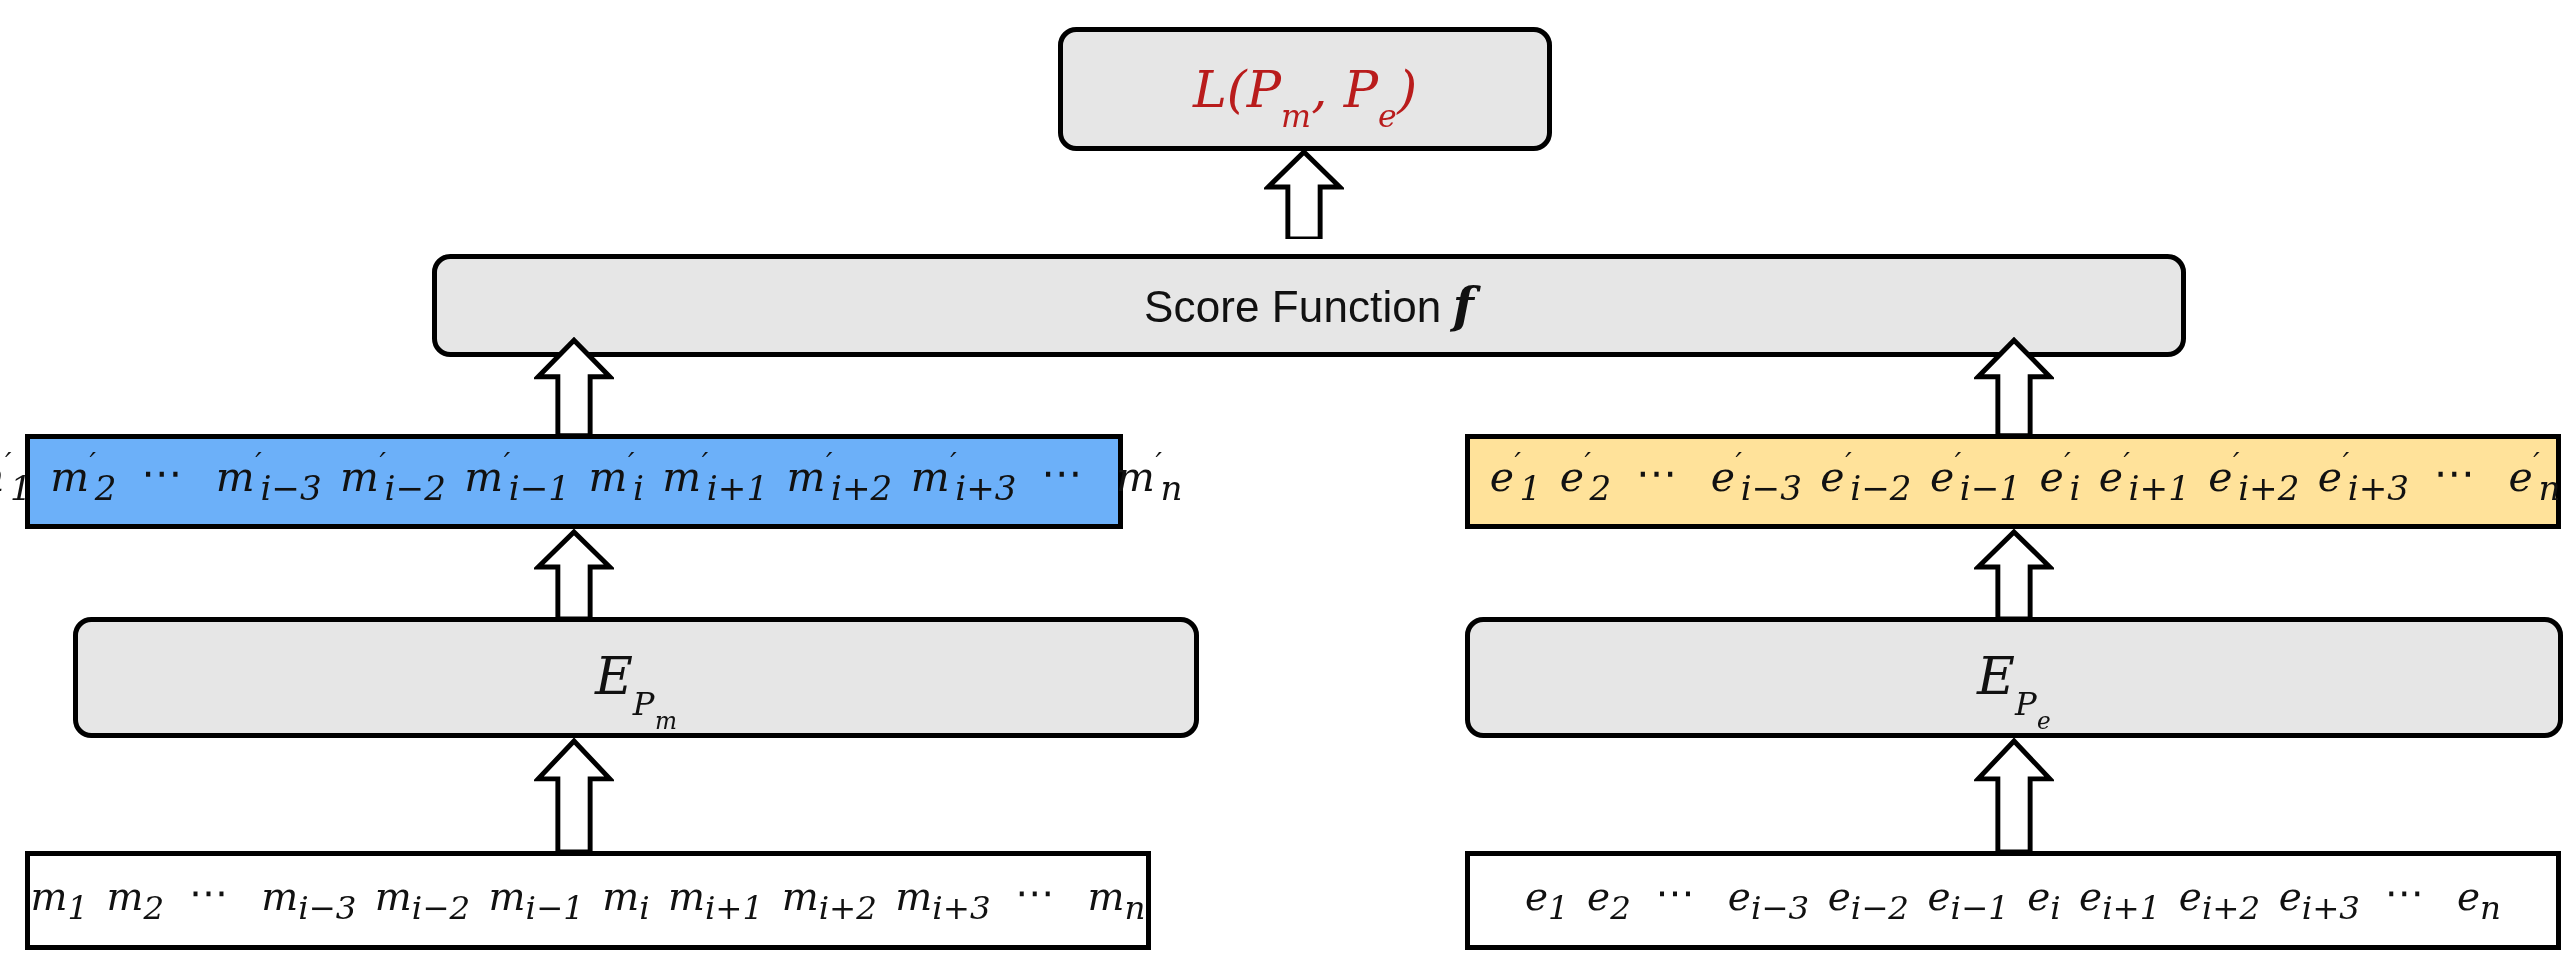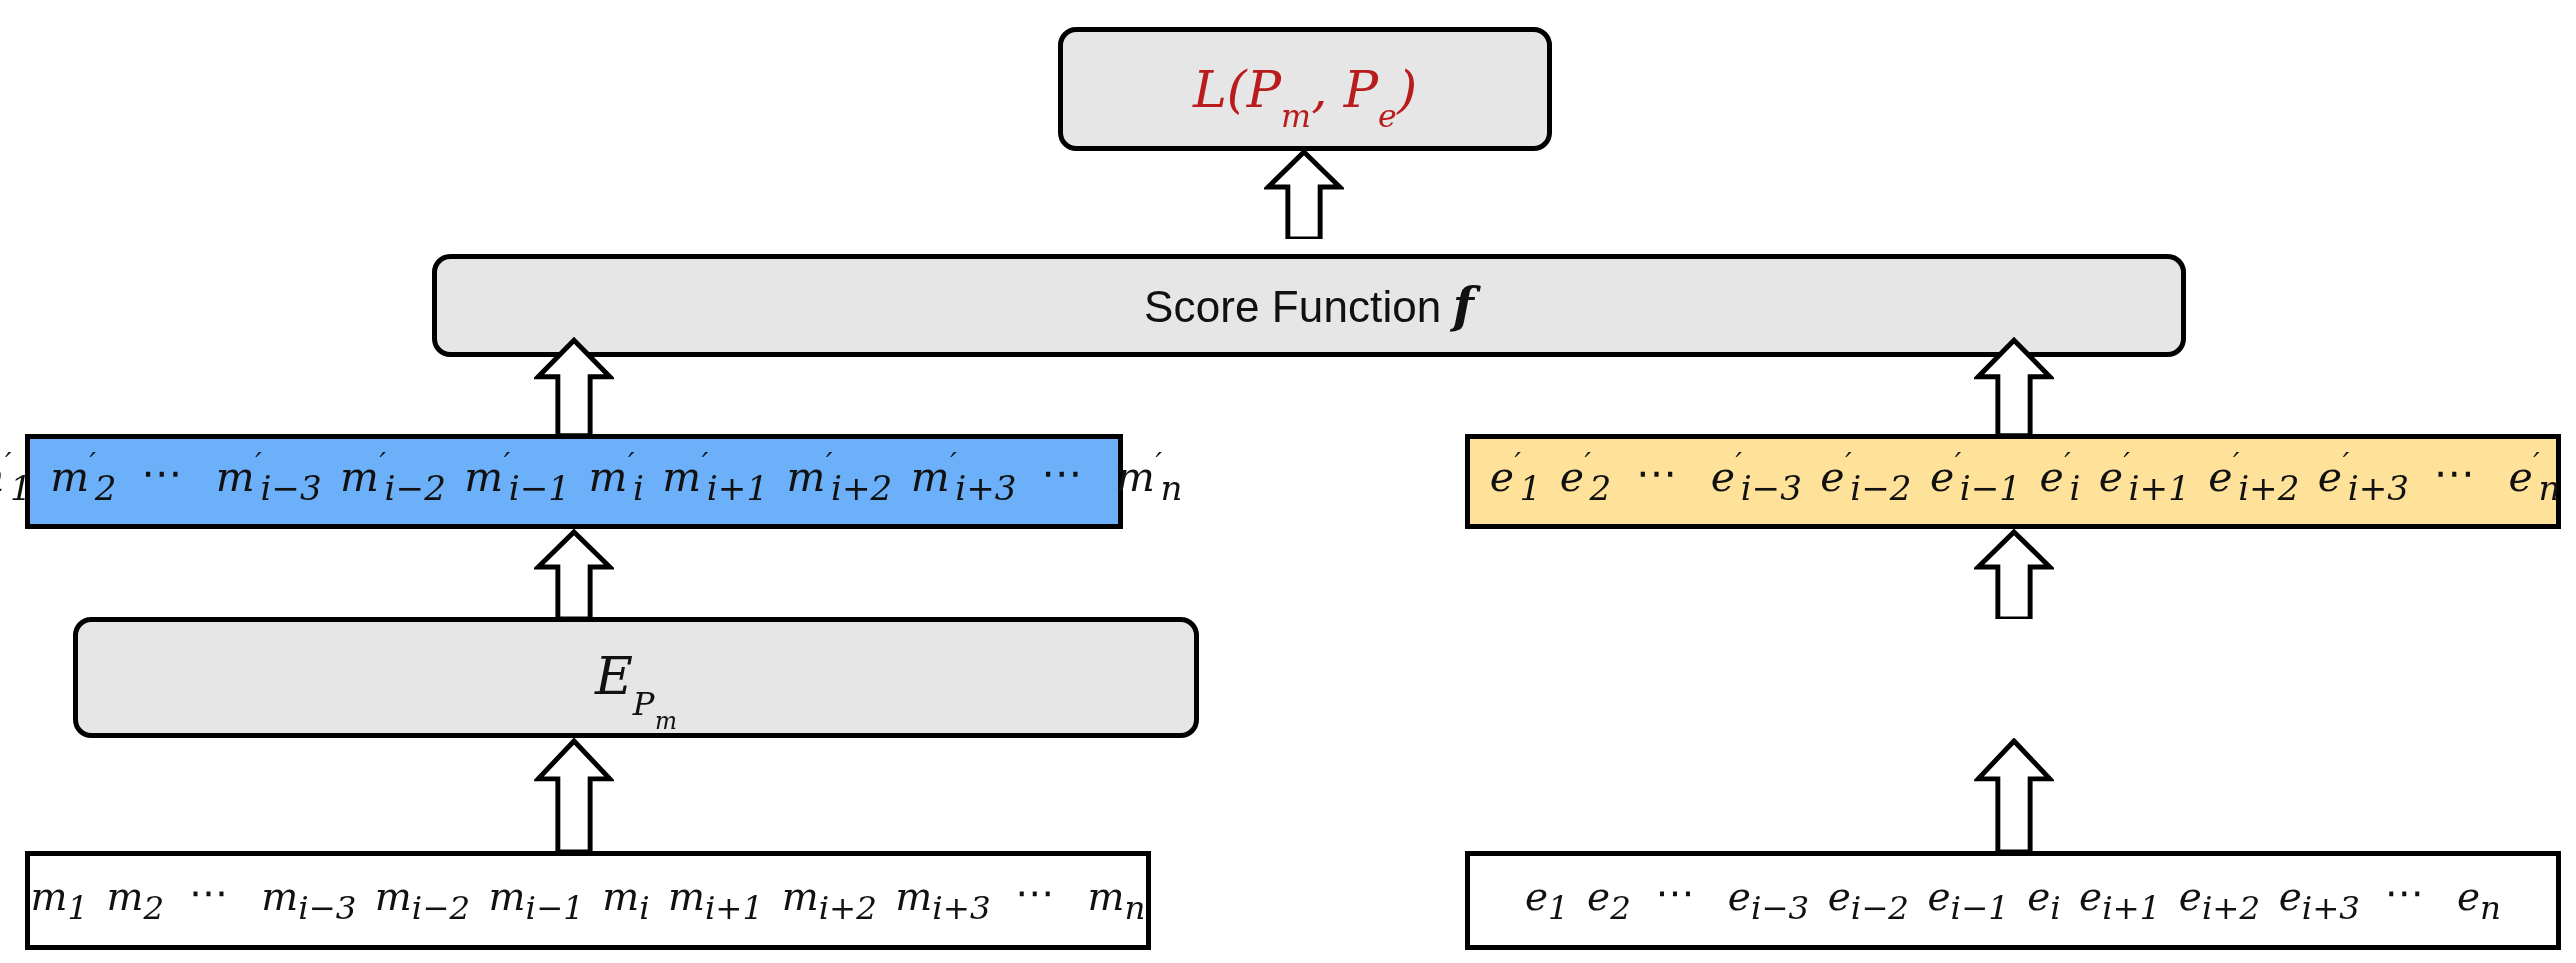--- a/index.html
+++ b/index.html
@@ -205,20 +205,23 @@
   <div class="arrow" style="left:1974px; top:529px; width:80px; height:90px;">
     <svg width="80" height="90" viewBox="0 0 114 128">
       <polygon points="57,4 108,54 80,54 80,128 34,128 34,54 6,54" fill="#ffffff" stroke="#000000" stroke-width="7" stroke-linejoin="miter"></polygon>
     </svg>
   </div>
 
   <div class="box rounded grey" style="left:25px; top:617px; width:1126px; height:121px;margin-left:48px;">
     <span class="math enc-label"><span>E</span><sub><span>P</span><sub>m</sub></sub></span>
   </div>
 
+  <div class="box rounded grey" style="left:1465px; top:617px; width:1098px; height:121px;">
+    <span class="math enc-label"><span>E</span><sub><span>P</span><sub>e</sub></sub></span>
+  </div>
 
   <div class="arrow" style="left:534px; top:738px; width:80px; height:114px;">
     <svg width="80" height="114" viewBox="0 0 114 162">
       <polygon points="57,4 108,58 80,58 80,162 34,162 34,58 6,58" fill="#ffffff" stroke="#000000" stroke-width="7" stroke-linejoin="miter"></polygon>
     </svg>
   </div>
 
   <div class="arrow" style="left:1974px; top:738px; width:80px; height:114px;">
     <svg width="80" height="114" viewBox="0 0 114 162">
       <polygon points="57,4 108,58 80,58 80,162 34,162 34,58 6,58" fill="#ffffff" stroke="#000000" stroke-width="7" stroke-linejoin="miter"></polygon>

